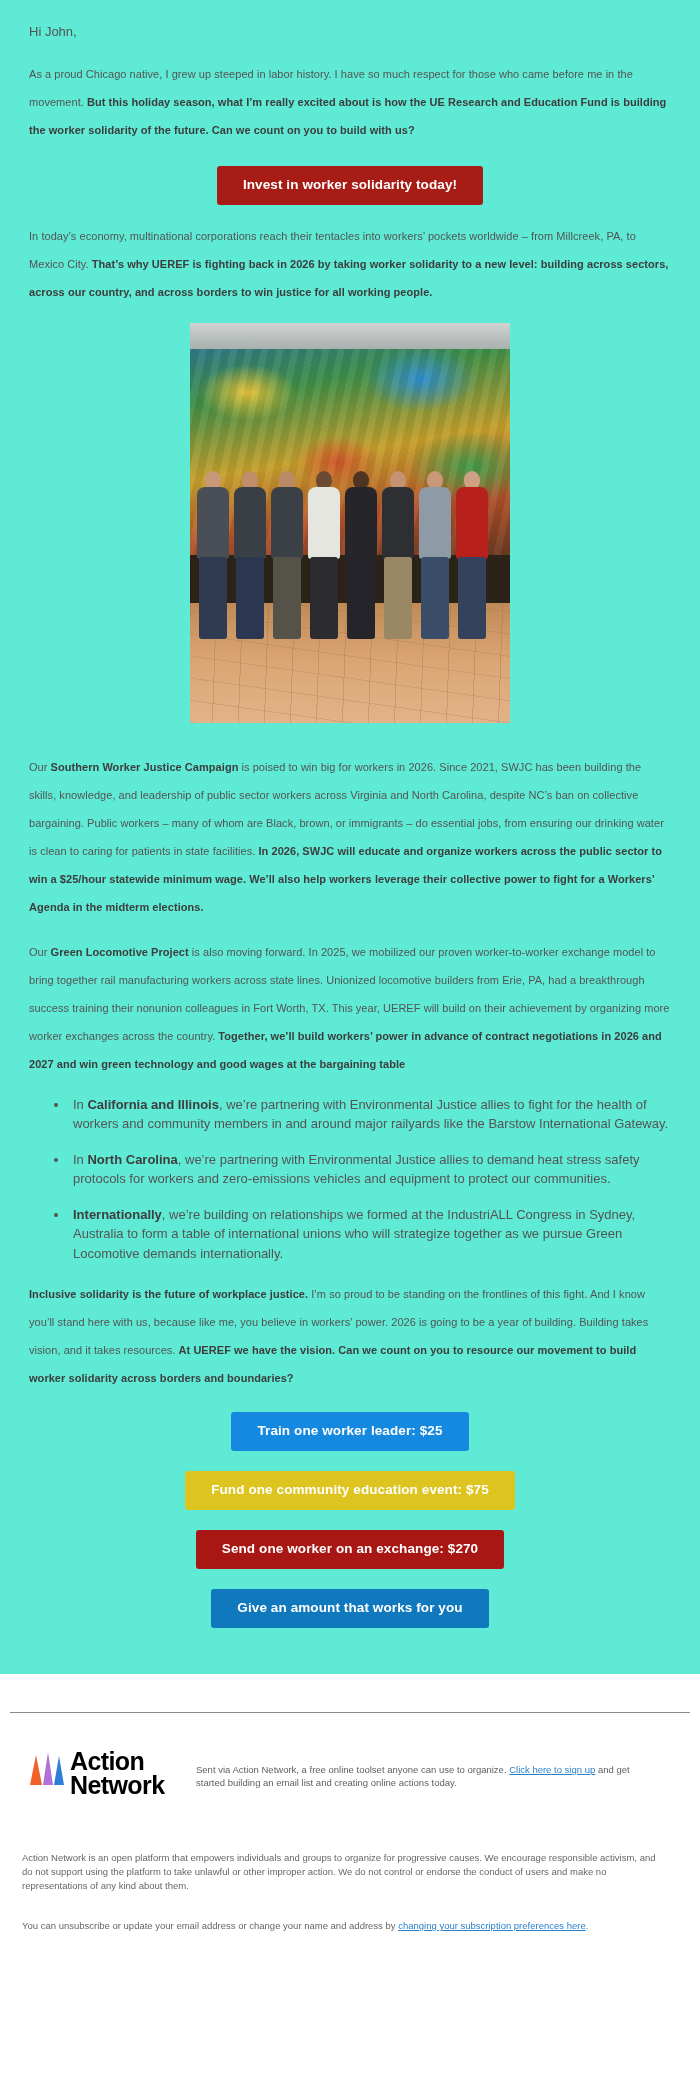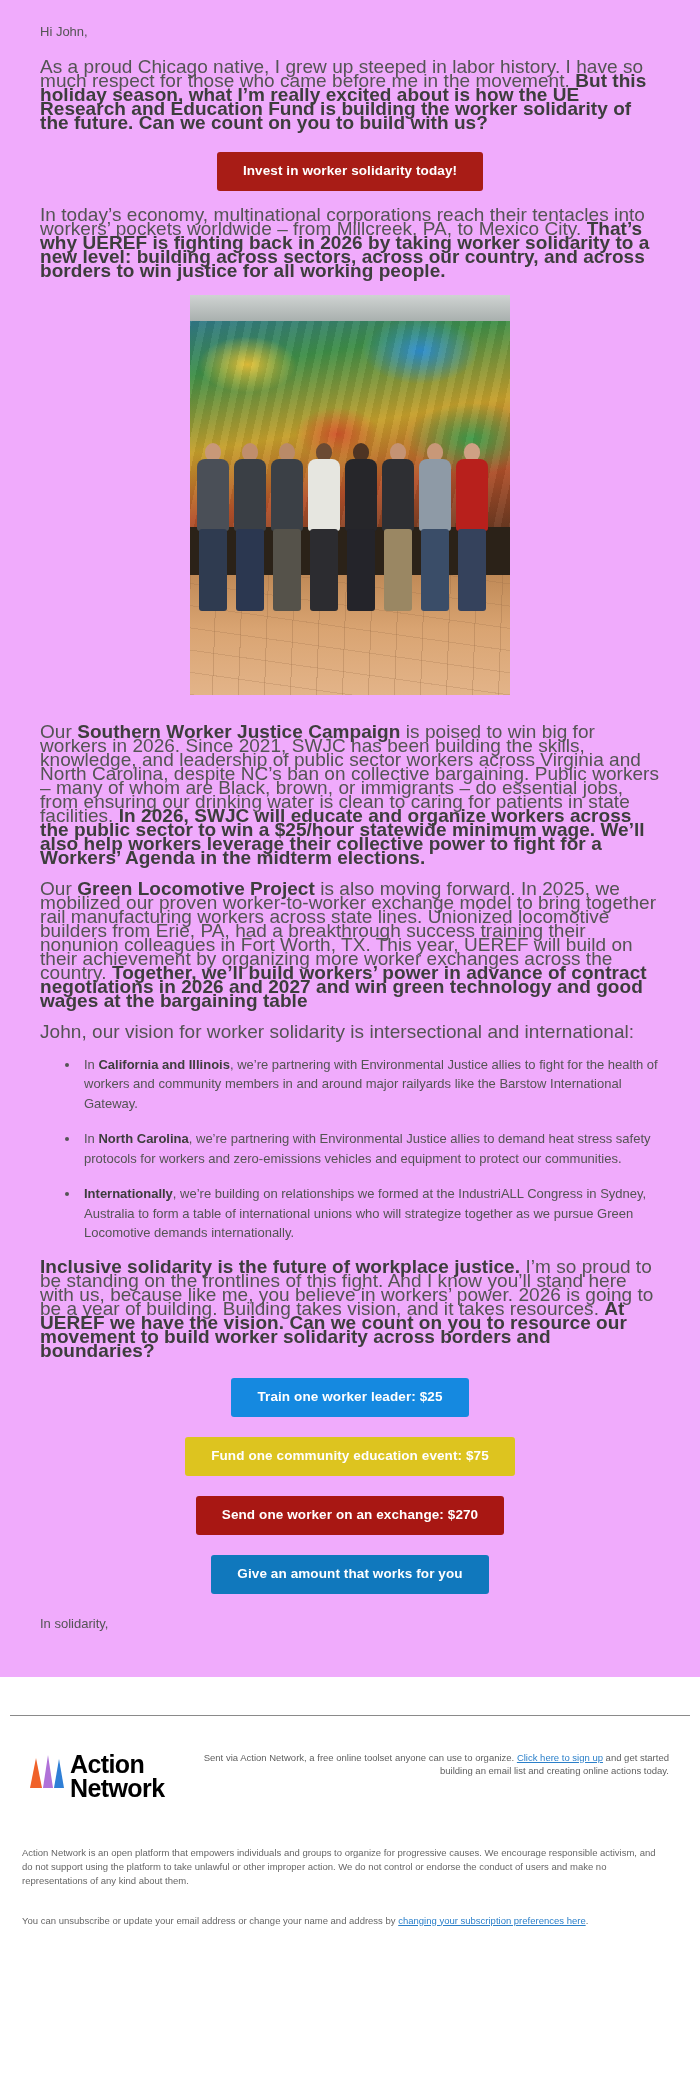--- a/index.html
+++ b/index.html
@@ -8,28 +8,28 @@
     background: #ffffff;
   }
   body {
     width: 700px;
     font-family: "Liberation Sans", sans-serif;
     color: #4a4a4a;
     -webkit-font-smoothing: antialiased;
   }
   .email-body {
     width: 700px;
-    padding: 0 40px;
-    background: #f0abfc;
+    padding: 0 29px;
+    background: #5eead4;
   }
   .spacer-top { height: 22px; }
 
   p.para {
-    font-size: 19px;
-    line-height: 14px;
+    font-size: 11px;
+    line-height: 28px;
     color: #545454;
     margin: 17px 0 17px 0;
     letter-spacing: 0.05px;
   }
   p.para.tight { margin-bottom: 16px; }
   .greeting {
     font-size: 13px;
     line-height: 19.5px;
     color: #545454;
     margin: 0 0 18px 0;
@@ -160,22 +160,21 @@
     font-size: 25px;
     line-height: 24px;
     color: #000000;
     letter-spacing: -0.6px;
   }
   .footer-copy { flex: 1; padding-top: 6px; }
   .footer-copy p {
     font-size: 9.5px;
     line-height: 13px;
     color: #5f5f5f;
-    margin: 1px;
-    text-align: right;
+    margin: 16px;
   }
   .footer-copy a { color: #2a7fc9; text-decoration: underline; }
 
   .legal {
     padding: 46px 22px 10px 22px;
   }
   .legal p {
     font-size: 9.5px;
     line-height: 14px;
     color: #666666;
@@ -248,21 +247,20 @@
           <div class="legs" style="background:#35425c;"></div>
         </div>
       </div>
     </div>
   </div>
 
   <p class="para"><span>Our </span><b>Southern Worker Justice Campaign</b><span> is poised to win big for workers in 2026. Since 2021, SWJC has been building the skills, knowledge, and leadership of public sector workers across Virginia and North Carolina, despite NC’s ban on collective bargaining. Public workers – many of whom are Black, brown, or immigrants – do essential jobs, from ensuring our drinking water is clean to caring for patients in state facilities. </span><b>In 2026, SWJC will educate and organize workers across the public sector to win a $25/hour statewide minimum wage. We’ll also help workers leverage their collective power to fight for a Workers’ Agenda in the midterm elections.</b></p>
 
   <p class="para"><span>Our </span><b>Green Locomotive Project</b><span> is also moving forward. In 2025, we mobilized our proven worker-to-worker exchange model to bring together rail manufacturing workers across state lines. Unionized locomotive builders from Erie, PA, had a breakthrough success training their nonunion colleagues in Fort Worth, TX. This year, UEREF will build on their achievement by organizing more worker exchanges across the country. </span><b>Together, we’ll build workers’ power in advance of contract negotiations in 2026 and 2027 and win green technology and good wages at the bargaining table</b></p>
 
-  <p class="para tight">John, our vision for worker solidarity is intersectional and international:</p>
 
   <ul class="vision">
     <li><span>In </span><b>California and Illinois</b><span>, we’re partnering with Environmental Justice allies to fight for the health of workers and community members in and around major railyards like the Barstow International Gateway.</span></li>
     <li><span>In </span><b>North Carolina</b><span>, we’re partnering with Environmental Justice allies to demand heat stress safety protocols for workers and zero-emissions vehicles and equipment to protect our communities.</span></li>
     <li><span></span><b>Internationally</b><span>, we’re building on relationships we formed at the IndustriALL Congress in Sydney, Australia to form a table of international unions who will strategize together as we pursue Green Locomotive demands internationally.</span></li>
   </ul>
 
   <p class="para"><b>Inclusive solidarity is the future of workplace justice.</b><span> I’m so proud to be standing on the frontlines of this fight. And I know you’ll stand here with us, because like me, you believe in workers’ power. 2026 is going to be a year of building. Building takes vision, and it takes resources. </span><b>At UEREF we have the vision. Can we count on you to resource our movement to build worker solidarity across borders and boundaries?</b></p>
 
   <div class="btn-wrap b2">
@@ -272,21 +270,20 @@
     <span class="btn btn-gold">Fund one community education event: $75</span>
   </div>
   <div class="btn-wrap b2">
     <span class="btn btn-red2">Send one worker on an exchange: $270</span>
   </div>
   <div class="btn-wrap b2">
     <span class="btn btn-blue2">Give an amount that works for you</span>
   </div>
 
   <div class="sig">
-    <p>In solidarity,</p>
   </div>
 </div>
 
 <hr class="rule">
 
 <div class="footer">
   <div class="logo-block">
     <div class="logo-row">
       <div class="logo-marks">
         <span class="tri o"></span>

